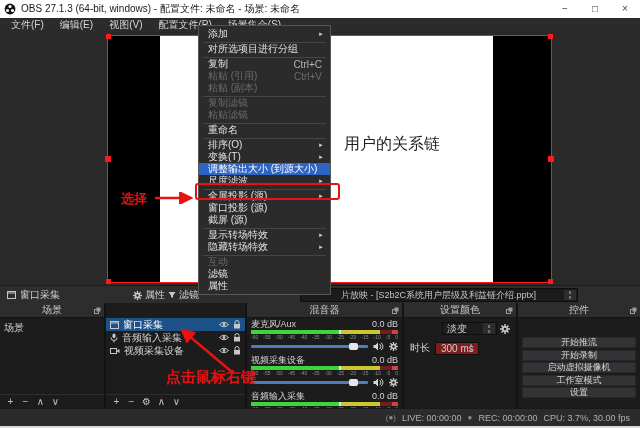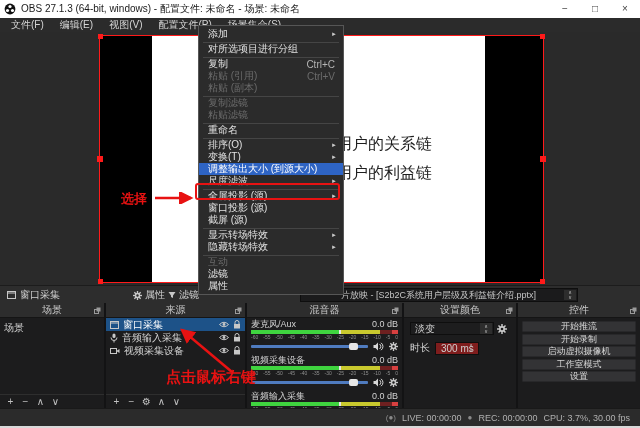--- a/index.html
+++ b/index.html
@@ -11,30 +11,30 @@
     display:flex;align-items:center;color:#1a1a1a;font-size:10px;}
   .titlebar .logo{width:12px;height:12px;margin:0 5px 0 4px;flex:0 0 auto;}
   .titlebar .title{flex:1;white-space:nowrap;overflow:hidden;}
   .winbtns{display:flex;height:18px;}
   .winbtn{width:30px;height:18px;line-height:17px;text-align:center;color:#444;font-size:10px;}
   
   .menubar{position:absolute;top:18px;left:0;width:640px;height:14px;background:#2b2b2b;
     display:flex;align-items:center;font-size:10px;color:#d6d6d6;padding-left:3px;}
   .mb-item{padding:0 8px;white-space:nowrap;}
   
-  .preview{position:absolute;top:32px;left:0;width:516px;height:253px;background:#2a2a2a;}
+  .preview{position:absolute;top:32px;left:8px;width:516px;height:253px;background:#2a2a2a;}
   .canvas{position:absolute;left:100px;top:4px;width:443px;height:246px;background:#000;
     box-shadow:0 0 0 1px #ff1a1a;}
   .slide{position:absolute;left:52px;top:0;width:333px;height:246px;background:#ffffff;overflow:hidden;}
   .slide-line{position:absolute;left:184px;color:#1f1f1f;font-size:16px;white-space:nowrap;}
   .slide-line.l1{top:98px;}
   .slide-line.l2{top:127px;}
   .handle{position:absolute;width:5px;height:5px;background:#ff1a1a;}
   
-  .ctxmenu{position:absolute;left:198px;top:25px;width:146px;background:#2b2b2b;
+  .ctxmenu{position:absolute;left:198px;top:25px;width:133px;background:#2b2b2b;
     border:1px solid #565656;padding:2px 0;z-index:20;font-size:10px;}
   .mrow{display:flex;align-items:center;height:12px;padding:0 6px 0 9px;color:#e2e2e2;white-space:nowrap;}
   .mrow .lbl{flex:1;overflow:hidden;}
   .mrow .sc{color:#b4b4b4;margin-right:2px;}
   .mrow .arr{display:none;font-size:6px;color:#cacaca;}
   .mrow.has-sub .arr{display:block;}
   .mrow.disabled, .mrow.disabled .sc{color:#6b6b6b;}
   .mrow.highlight{background:#2e64c4;color:#ffffff;}
   .mrow.sep{height:3px;padding:0 4px;}
   .mrow.sep::after{content:"";display:block;width:100%;height:1px;background:#454545;margin-top:1px;}
@@ -83,30 +83,30 @@
   .mch-top{display:flex;justify-content:space-between;font-size:9px;color:#d2d2d2;height:10px;line-height:10px;}
   .meter{position:relative;height:4px;margin-top:1px;
     background:linear-gradient(to right,#3fd43f 0 60%,#e8e8e8 60% 61.5%,#c9c92e 61.5% 88%,#6e2020 88% 96%,#d84040 96% 100%);}
   .ticks{display:flex;justify-content:space-between;font-size:5px;color:#8f8f8f;height:6px;line-height:6px;}
   .sliderrow{display:flex;align-items:center;height:13px;gap:5px;}
   .vtrack{position:relative;flex:1;height:3px;background:#4f7bbf;border-radius:1px;}
   .vhandle{position:absolute;left:84%;top:-2px;width:9px;height:7px;background:#e6e6e6;border-radius:2px;}
   .mgear,.sgear{color:#c8c8c8;display:flex;align-items:center;}
   
   .transbody{padding:4px 6px;font-size:10px;}
-  .trow1{display:flex;align-items:center;gap:3px;}
+  .trow1{display:flex;align-items:center;gap:3px;margin-left:32px;}
   .tselect{position:relative;width:84px;height:13px;background:#1d1d1e;border:1px solid #0e0e0e;
     color:#cfcfcf;line-height:11px;padding-left:4px;}
   .tselect .combo-spin{height:11px;top:0;}
   .dur-row{display:flex;align-items:center;gap:5px;margin-top:6px;}
   .dur-box{position:relative;width:44px;height:13px;background:#7f1d1d;border:1px solid #0e0e0e;
     color:#cfcfcf;line-height:11px;padding-left:5px;}
   .dur-box .combo-spin{background:none;height:11px;top:0;}
   
-  .ctrlbody{padding:3px 3px;}
+  .ctrlbody{padding:3px 3px;margin-top:16px;}
   .ctrl-btn{display:block;width:114px;height:11px;margin:0 auto 1.5px auto;background:#333335;
     border:1px solid #28282a;border-radius:1px;color:#d6d6d6;font-size:9px;line-height:9px;
     text-align:center;font-family:inherit;padding:0;}
   
   .statusbar{position:absolute;top:408px;left:0;width:640px;height:18px;background:#2b2b2b;
     border-top:1px solid #191919;display:flex;align-items:center;justify-content:flex-end;
     gap:6px;padding-right:10px;font-size:9px;color:#b0b0b0;}
   .statusbar .dot{color:#8a8a8a;font-size:8px;}
   .bottom-edge{position:absolute;top:426px;left:0;width:640px;height:2px;background:#d9d9d9;}
   svg{display:block;}
@@ -138,21 +138,20 @@
       <span class="mb-item">编辑(E)</span>
       <span class="mb-item">视图(V)</span>
       <span class="mb-item">配置文件(P)</span>
       <span class="mb-item">场景集合(S)</span>
   </div>
 
   <div class="preview">
     <div class="canvas">
       <div class="slide">
         <div class="slide-line l1">用户的关系链</div>
-        <div class="slide-line l2">用户的利益链</div>
       </div>
       <div class="handle" style="left:-2px;top:-2px;"></div>
       <div class="handle" style="right:-2px;top:-2px;"></div>
       <div class="handle" style="left:-2px;bottom:-2px;"></div>
       <div class="handle" style="right:-2px;bottom:-2px;"></div>
       <div class="handle" style="left:-3px;top:120px;width:6px;height:6px;"></div>
       <div class="handle" style="right:-3px;top:120px;width:6px;height:6px;"></div>
     </div>
   </div>
 
@@ -215,29 +214,20 @@
         <div class="ptoolbar">
           <span>+</span>
             <span>−</span>
             <span>∧</span>
             <span>∨</span>
         </div>
       </div>
     </div>
 
     <div class="panel p-sources">
-      <div class="phead">
-        <span>来源</span>
-        <span class="pin">
-          <svg width="7" height="7" viewBox="0 0 7 7">
-              <rect x="0.5" y="2.5" width="4" height="4" fill="none" stroke="#9a9a9a"></rect>
-              <rect x="2.5" y="0.5" width="4" height="4" fill="#9a9a9a"></rect>
-            </svg>
-        </span>
-      </div>
       <div class="pbody">
         <div class="srow selected">
             <span class="sicon">
               <svg width="9" height="8" viewBox="0 0 9 8">
                 <rect x="0.5" y="0.5" width="8" height="7" fill="none" stroke="#c8c8c8"></rect>
                 <line x1="0.5" y1="2" x2="8.5" y2="2" stroke="#c8c8c8"></line>
               </svg>
             </span>
 
             <span class="slabel">窗口采集</span>

